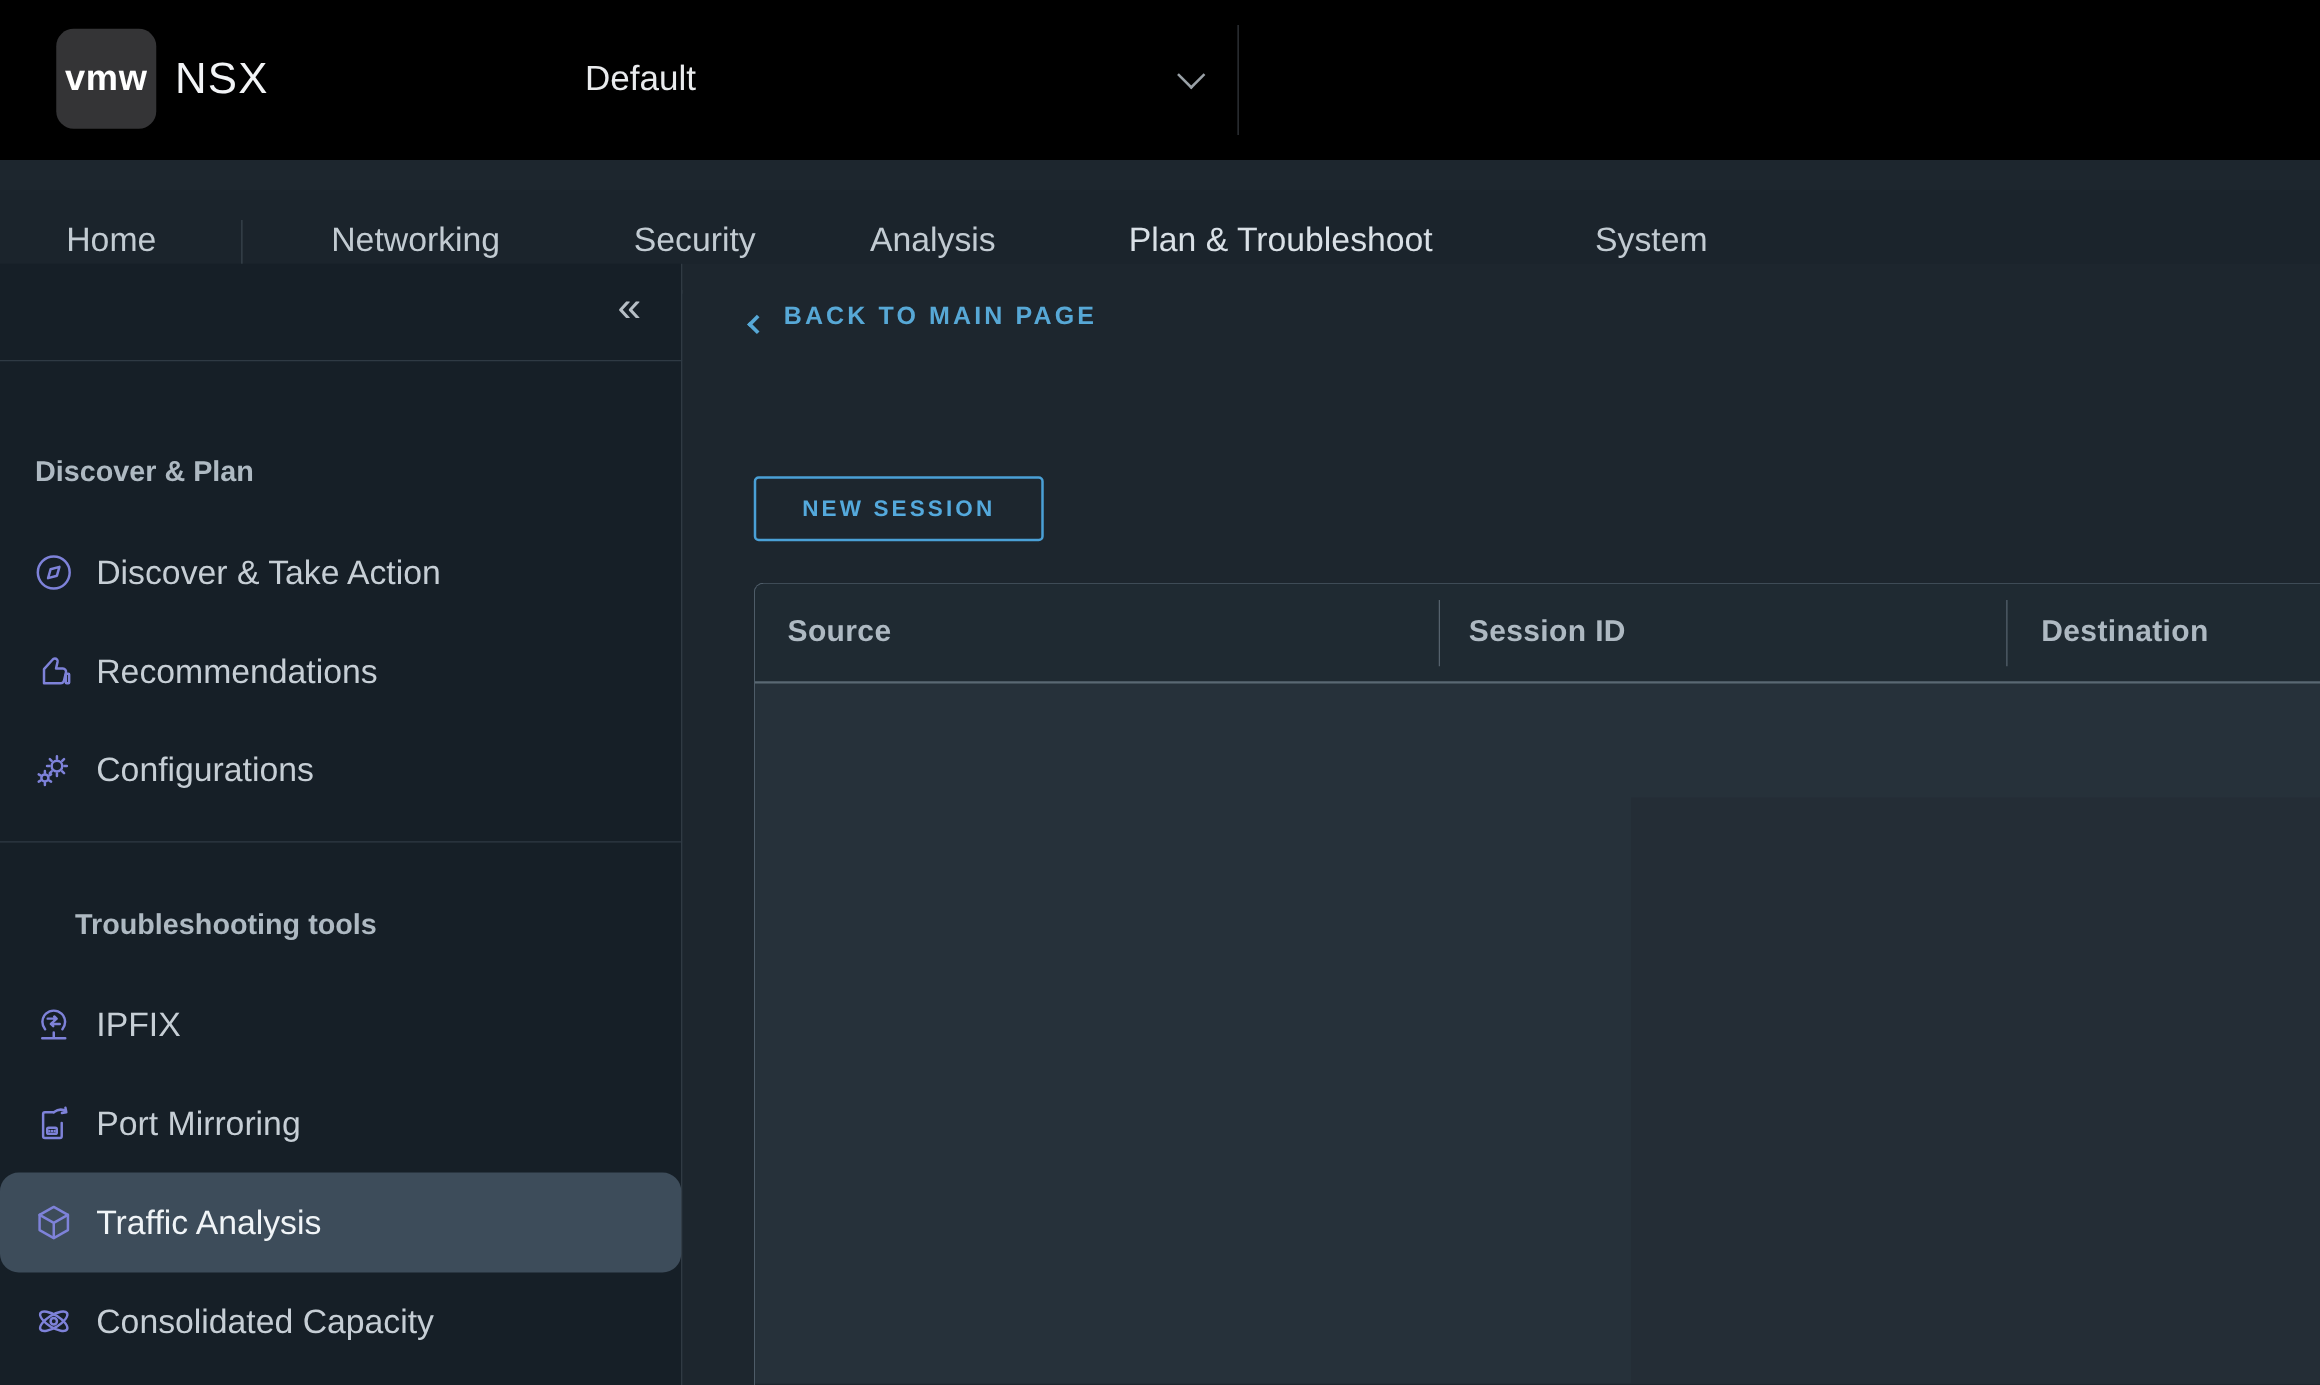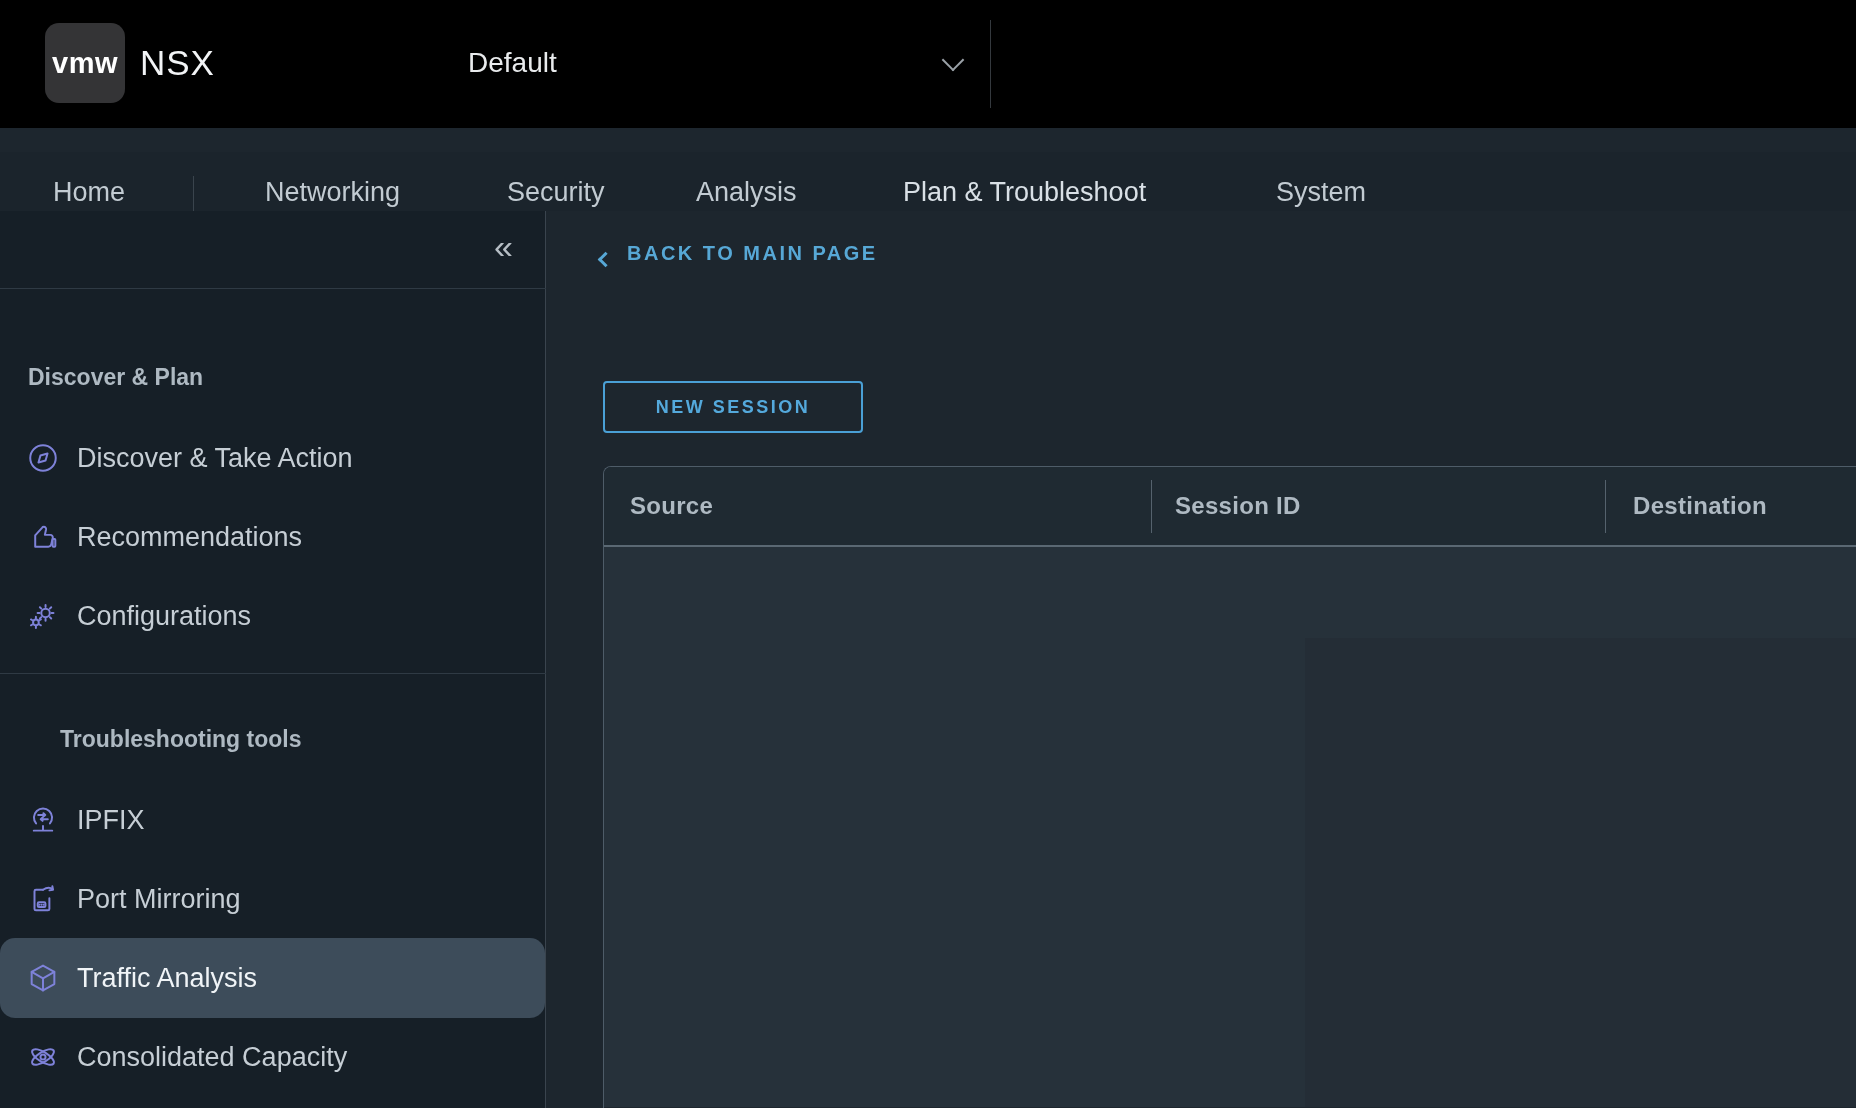--- a/index.html
+++ b/index.html
@@ -37,21 +37,21 @@
   .side-item .icn { width:34px; height:34px; margin-left:26px; margin-right:17px; color:#7e82d9; flex:none; }
   .side-item.selected { background:#3d4c5a; color:#f0f4f7;border-radius:15px; }
   .icn svg { width:34px; height:34px; display:block; }
   .icn svg * { fill:none; stroke:currentColor; stroke-width:1.4; stroke-linecap:round; stroke-linejoin:round; }
 
   
   .main { position:absolute; left:546px; top:211px; width:1310px; height:897px; background:#1d262e; }
   .back-link { position:absolute; left:54px; top:24px; height:30px; display:flex; align-items:flex-end; color:#57a8d6; font-size:20px; font-weight:bold; letter-spacing:2.5px; cursor:pointer; }
   .chevron-left { width:11px; height:11px; border-left:3px solid #57a8d6; border-bottom:3px solid #57a8d6; transform:rotate(45deg); margin-right:16px; margin-top:1px; }
   .page-title { position:absolute; left:52px; top:82px; color:#e8ecef; font-size:45px; font-weight:400; letter-spacing:0.5px; }
-  .new-session-btn { position:absolute; left:57px; top:170px; width:260px; height:52px; background:transparent; border:2px solid #4aa0d6; border-radius:4px; color:#54a9dc; font-family:"Liberation Sans", sans-serif; font-size:18px; font-weight:bold; letter-spacing:2.5px; cursor:pointer; }
+  .new-session-btn { position:absolute; left:57px; top:170px; width:232px; height:52px; background:transparent; border:2px solid #4aa0d6; border-radius:4px; color:#54a9dc; font-family:"Liberation Sans", sans-serif; font-size:18px; font-weight:bold; letter-spacing:2.5px; cursor:pointer; }
 
   
   .datagrid { position:absolute; left:57px; top:255px; width:1260px; height:642px; border-left:1px solid #4e5c68; border-top:1px solid #4e5c68; border-radius:8px 0 0 0; overflow:hidden; }
   .dg-header { position:relative; width:100%; height:80px; background:#1f2a32; border-bottom:2px solid #5a6873; display:flex; }
   .dg-col { height:78px; line-height:78px; color:#aeb9c2; font-size:24px; font-weight:bold; letter-spacing:0.3px; cursor:pointer; }
   .dg-col.c1 { width:547px; padding-left:117px; }
   .dg-col.c2 { width:454px; padding-left:26px; }
   .dg-col.c3 { flex:1; padding-left:28px; }
   .dg-colsep { position:absolute; top:13px; width:1px; height:53px; background:#55626d; }
   .dg-colsep.s1 { left:547px; }

